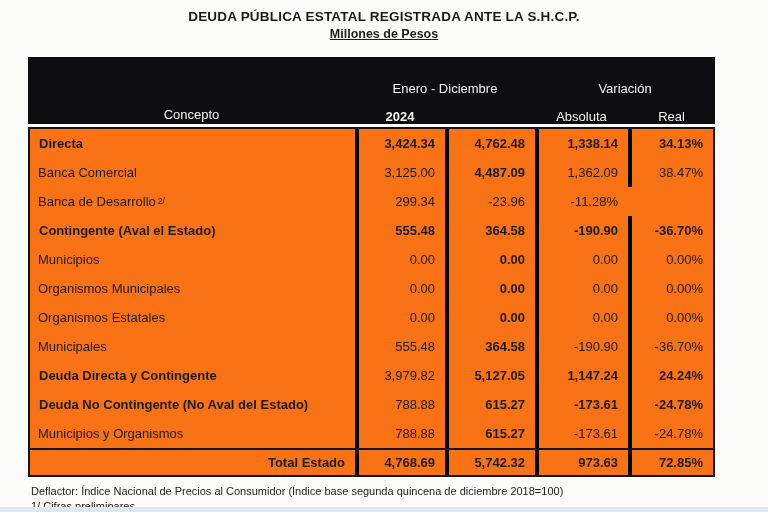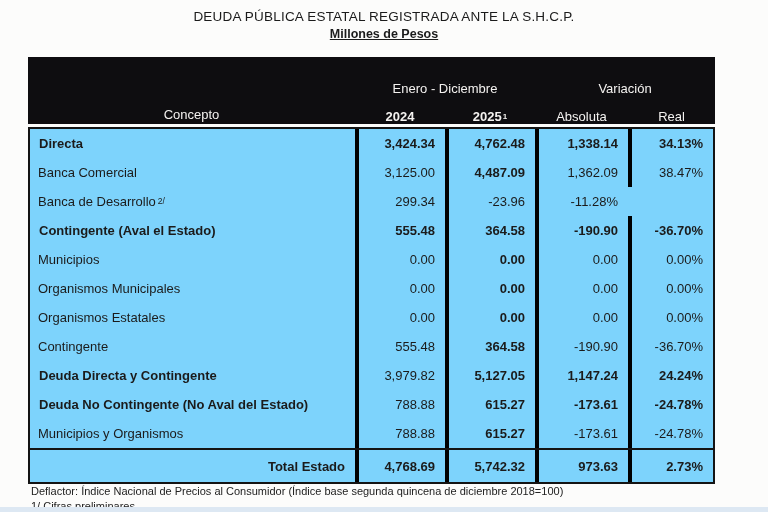--- a/index.html
+++ b/index.html
@@ -5,21 +5,21 @@
   * { margin:0; padding:0; box-sizing:border-box; }
   html,body { width:768px; height:512px; overflow:hidden; }
   body {
     background:#fcfcfb;
     font-family:"Liberation Sans", sans-serif;
     color:#1b1b1b;
     position:relative;
   }
   .page-title {
     text-align:center;
-    font-weight:normal;
+    font-weight:bold;
     font-size:13.5px;
     letter-spacing:0.2px;
     margin-top:9px;
   }
   .page-subtitle {
     text-align:center;
     font-weight:bold;
     font-size:12.5px;
     margin-top:3px;
     text-decoration:underline;
@@ -56,31 +56,31 @@
   .th-cols.variation { grid-template-columns:93px 87px; }
   .th-col {
     display:flex; align-items:center; justify-content:center;
     padding-bottom:10px;
     margin-top:13px;
   }
   .th-col sup { font-size:8px; margin-left:1px; }
   .tbody {
     margin-top:3px;
     border:2px solid #141414;
-    background:#7dd3fc;
+    background:#f97316;
   }
   .trow {
     display:grid;
     grid-template-columns:325px 90px 90px 93px 1fr;
     height:29px;
     font-size:13px;
   }
   .trow.total-row {
     border-top:2px solid #141414;
-    height:34px;
+    height:27px;
   }
   .td {
     display:flex; align-items:center;
   }
   .td.concept { padding-left:9px; }
   .td.concept.indent { padding-left:8px; }
   .td.concept.right { justify-content:flex-end; padding-right:10px; }
   .td.num {
     justify-content:flex-end;
     padding-right:10px;
@@ -110,24 +110,20 @@
 <div class="page-subtitle">Millones de Pesos</div>
 
 <div class="table-wrap">
 
   <div class="thead">
     <div class="th-concepto">Concepto</div>
     <div class="th-group">
       <div class="th-group-label">Enero - Diciembre</div>
       <div class="th-cols period">
         <div class="th-col bold">2024</div>
-        <div class="th-col bold">
-            <span>2025</span>
-            <sup>1</sup>
-          </div>
       </div>
     </div>
     <div class="th-group">
       <div class="th-group-label">Variación</div>
       <div class="th-cols variation">
         <div class="th-col">Absoluta</div>
         <div class="th-col">Real</div>
       </div>
     </div>
   </div>
@@ -186,21 +182,21 @@
 
     <div class="trow">
       <div class="td concept indent">Organismos Estatales</div>
       <div class="td num">0.00</div>
       <div class="td num bold">0.00</div>
       <div class="td num">0.00</div>
       <div class="td num">0.00%</div>
     </div>
 
     <div class="trow">
-      <div class="td concept indent">Contingente</div>
+      <div class="td concept indent">Municipales</div>
       <div class="td num">555.48</div>
       <div class="td num bold">364.58</div>
       <div class="td num">-190.90</div>
       <div class="td num">-36.70%</div>
     </div>
 
     <div class="trow">
       <div class="td concept bold">Deuda Directa y Contingente</div>
       <div class="td num">3,979.82</div>
       <div class="td num bold">5,127.05</div>
@@ -222,21 +218,21 @@
       <div class="td num bold">615.27</div>
       <div class="td num">-173.61</div>
       <div class="td num">-24.78%</div>
     </div>
 
     <div class="trow total-row">
       <div class="td concept right bold">Total Estado</div>
       <div class="td num bold">4,768.69</div>
       <div class="td num bold">5,742.32</div>
       <div class="td num bold">973.63</div>
-      <div class="td num bold">2.73%</div>
+      <div class="td num bold">72.85%</div>
     </div>
 
   </div>
 </div>
 
 <div class="footnotes">
   <div class="footnote-line">Deflactor: Índice Nacional de Precios al Consumidor (Índice base segunda quincena de diciembre 2018=100)</div>
   <div class="footnote-line">1/ Cifras preliminares.</div>
 </div>
 

